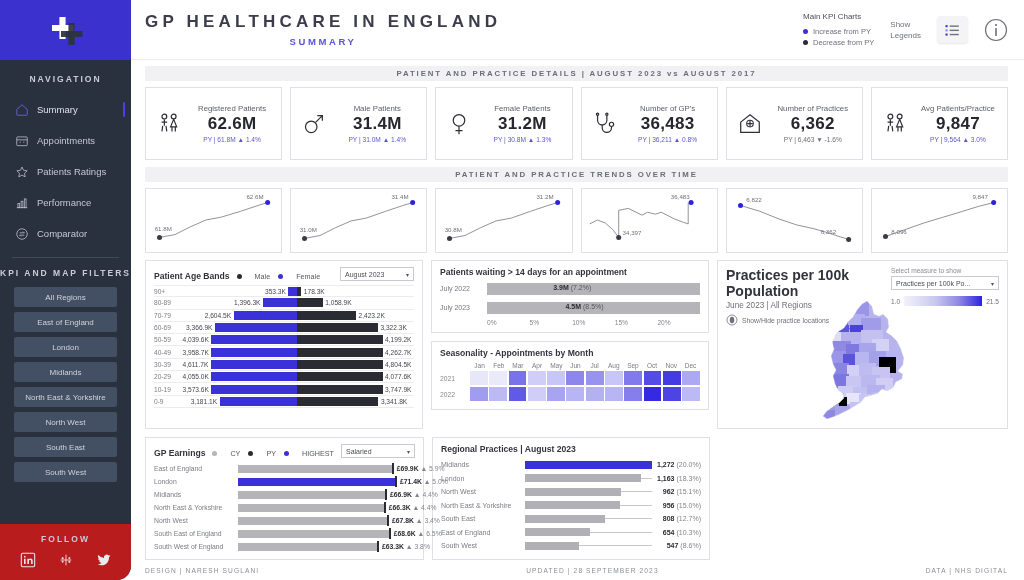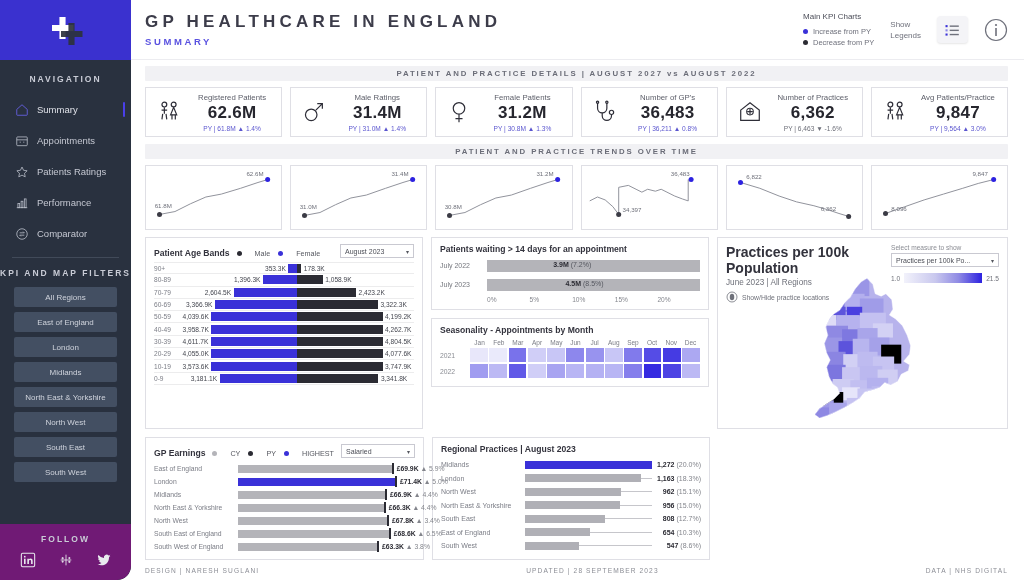--- a/index.html
+++ b/index.html
@@ -65,37 +65,37 @@
   .nav-ic svg { width: 14px; height: 14px; stroke: #b7bbc7; fill: none; stroke-width: 1.4; }
   .sep { height: 1px; background: #414a59; margin: 8px 12px 0; }
   .filt-head { margin: 9px 0 8px; line-height: 12px; }
   .filter-list { display: flex; flex-direction: column; gap: 5px; padding: 0 14px; }
   .filter-btn {
     height: 20px; background: #434f62; border-radius: 2px;
     color: #cfd3dc; font-size: 8px; display: flex; align-items: center;
     justify-content: center; cursor: pointer; white-space: nowrap;
   }
   .follow-zone {
-    margin-top: auto; background: #701a75; padding: 10px 0 12px;
+    margin-top: auto; background: #b91c1c; padding: 10px 0 12px;
     border-radius: 0 0 14px 0;
   }
   .follow-head { margin-bottom: 8px; }
   .social-row { display: flex; justify-content: center; gap: 22px; }
   .social { width: 16px; height: 16px; cursor: pointer; }
   .social svg { width: 16px; height: 16px; fill: #e8eaee; }
 
   
   .main { flex: 1; display: flex; flex-direction: column; background: #fff; position: relative; }
 
   .topbar {
     height: 60px; display: flex; align-items: center;
     padding: 0 16px 0 14px; border-bottom: 1px solid #ececf0;
     background: #fff;
   }
-  .title-wrap { flex: 0 0 auto; }
+  .title-wrap { flex: 0 0 auto; text-align: center; }
   .title-main {
     font-size: 17px; letter-spacing: 4.2px; color: #3c3c4a; font-weight: 600;
   }
   .title-sub {
     font-size: 9.5px; letter-spacing: 2.6px; color: #5a52e0; font-weight: 600;
     margin-top: 4px;
   }
   .top-right { margin-left: auto; display: flex; align-items: center; gap: 16px; }
   .kpi-legend { font-size: 7.5px; color: #6f717c; line-height: 11px; }
   .kpi-legend .hd { font-size: 8px; color: #4c4e59; margin-bottom: 4px; }
@@ -115,21 +115,21 @@
 
   .band {
     background: #f1f1f4; height: 15px; border-radius: 1px;
     display: flex; align-items: center; justify-content: center;
     font-size: 7.8px; letter-spacing: 1.9px; color: #6b6d78; font-weight: 600;
     margin-bottom: 6px;
   }
 
   .kpi-row { display: flex; gap: 8px; margin-bottom: 7px; }
   .kpi-card {
-    flex: 1; height: 50px; border: 1px solid #dfdfe5; background: #fff;
+    flex: 1; height: 73px; border: 1px solid #dfdfe5; background: #fff;
     display: flex; align-items: center; padding: 0 6px 0 8px; gap: 5px;
   }
   .kpi-ic { width: 30px; display: flex; align-items: center; justify-content: center; }
   .kpi-ic svg { width: 26px; height: 26px; stroke: #2e2e38; fill: none; stroke-width: 1.3; }
   .kpi-body { flex: 1; text-align: center; }
   .kpi-label { font-size: 7.8px; color: #5c5e69; }
   .kpi-value { font-size: 17px; font-weight: 700; color: #26262e; margin: 1px 0 2px; letter-spacing: .3px; }
   .kpi-py { font-size: 6.6px; color: #5b56cf; }
 
   .spark-row { display: flex; gap: 8px; margin-bottom: 7px; }
@@ -375,21 +375,21 @@
             <circle cx="12" cy="12" r="10.5" fill="none" stroke="#6f717c" stroke-width="1.2"></circle>
             <circle cx="12" cy="7" r="1.1" fill="#6f717c"></circle>
             <rect x="11.2" y="10" width="1.6" height="8" fill="#6f717c"></rect>
           </svg>
         </div>
       </div>
     </header>
 
     <div class="content">
 
-      <div class="band">PATIENT AND PRACTICE DETAILS | AUGUST 2027 vs AUGUST 2022</div>
+      <div class="band">PATIENT AND PRACTICE DETAILS | AUGUST 2023 vs AUGUST 2017</div>
 
       <div class="kpi-row">
 
         <div class="kpi-card">
           <span class="kpi-ic">
             <svg viewBox="0 0 28 28">
                 <circle cx="9" cy="6" r="2.6"></circle>
                 <path d="M9 9v7M6 12h6M7.2 16l-.8 6M10.8 16l.8 6"></path>
                 <circle cx="19" cy="6" r="2.6"></circle>
                 <path d="M19 9l-3.3 8h6.6L19 9z"></path>
@@ -409,21 +409,21 @@
         </div>
 
         <div class="kpi-card">
           <span class="kpi-ic">
             <svg viewBox="0 0 28 28">
                 <circle cx="11" cy="17" r="6.2"></circle>
                 <path d="M16 12l7-7M17.5 5H23v5.5"></path>
               </svg>
           </span>
           <div class="kpi-body">
-            <div class="kpi-label">Male Ratings</div>
+            <div class="kpi-label">Male Patients</div>
             <div class="kpi-value">31.4M</div>
             <div class="kpi-py">
               <span>PY |</span>
               <span>31.0M</span>
               <span>▲</span>
               <span>1.4%</span>
             </div>
           </div>
         </div>
 

